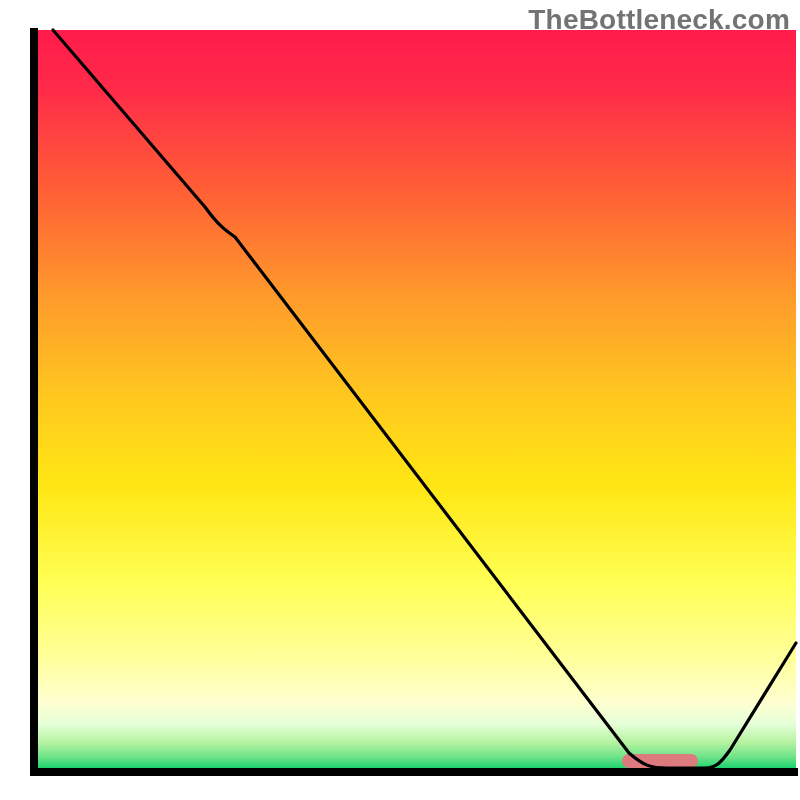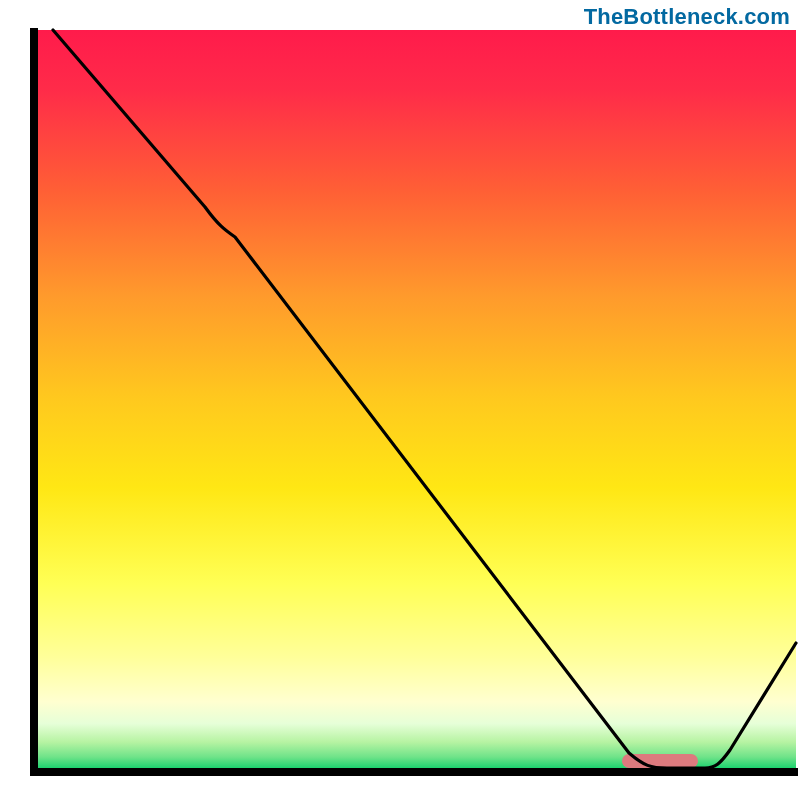--- a/index.html
+++ b/index.html
@@ -12,23 +12,23 @@
   }
   .container {
     position: relative;
     width: 800px;
     height: 800px;
   }
   .watermark {
     position: absolute;
     top: 4px;
     right: 10px;
-    font-size: 22px;
+    font-size: 28px;
     font-weight: 600;
-    color: #0369a1;
+    color: #737373;
     letter-spacing: 0.2px;
     z-index: 4;
   }
   svg {
     display: block;
   }
 </style>
 </head>
 <body>
 

